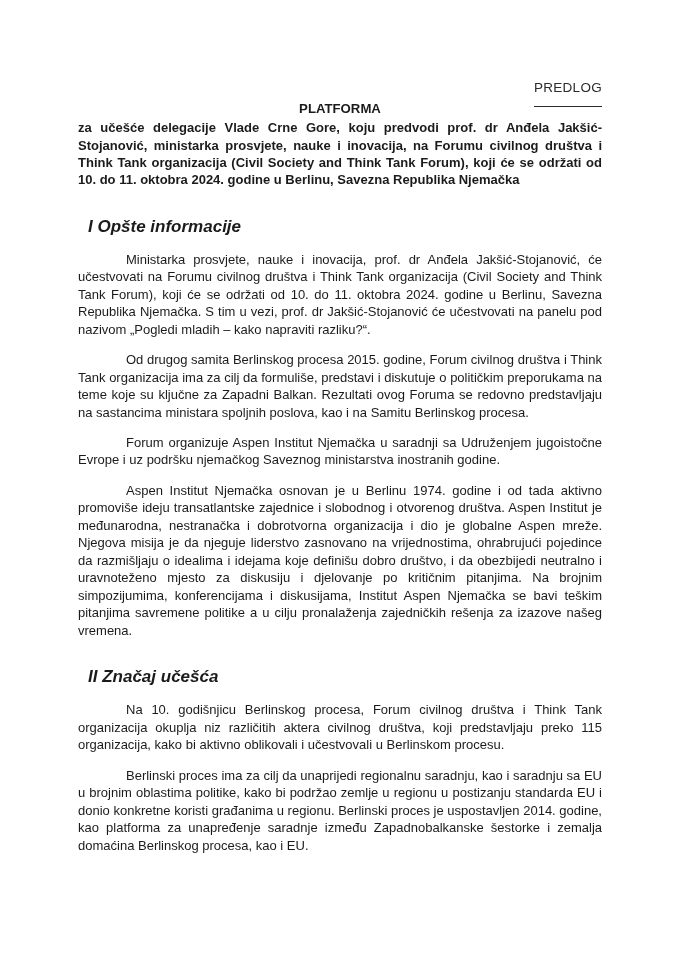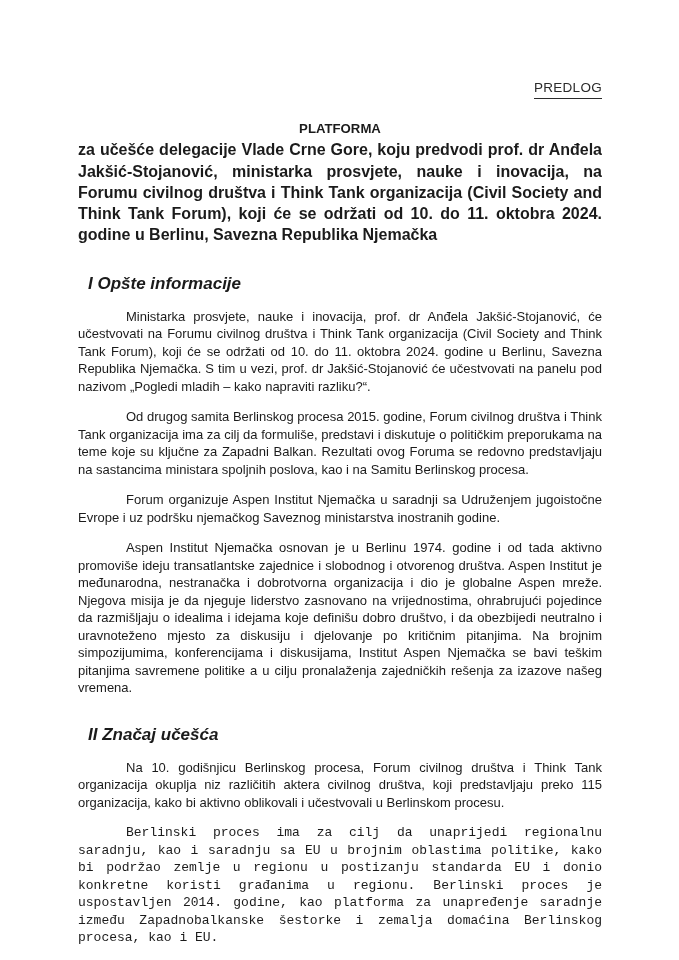--- a/index.html
+++ b/index.html
@@ -32,41 +32,41 @@
     left: 0;
     width: 602px;
     text-align: right;
   }
   .predlog {
     display: inline-block;
     font-size: 13.5px;
     letter-spacing: 0.3px;
     color: #2b2b2b;
     border-bottom: 1px solid #2b2b2b;
-    padding-bottom: 2px;
+    padding-bottom: 10px;
     line-height: 1.1;
   }
 
   
   .content {
     position: absolute;
-    top: 120px;
+    top: 100px;
     left: 78px;
     width: 524px;
   }
 
   .doc-title {
     font-size: 13.2px;
     font-weight: bold;
     text-align: center;
     line-height: 1.32;
     margin: 0;
   }
   .title-body {
-    font-size: 16px;
+    font-size: 13px;
     font-weight: bold;
     text-align: justify;
     text-justify: inter-word;
     line-height: 1.33;
     margin: 2px 0 0 0;
     hyphens: none;
   }
 
   .section-heading {
     font-size: 17px;
@@ -85,21 +85,20 @@
     margin: 13px 0 0 0;
     text-indent: 48px;
     hyphens: none;
   }
   p.para.first-after-heading {
   }
 
   
   p.para:last-child {
     margin-bottom: 12px;
-    font-family: Liberation Mono, monospace;
   }
 </style>
 </head>
 <body>
 
 <div class="page">
 
   <div class="header-row">
     <span class="predlog">PREDLOG</span>
   </div>

